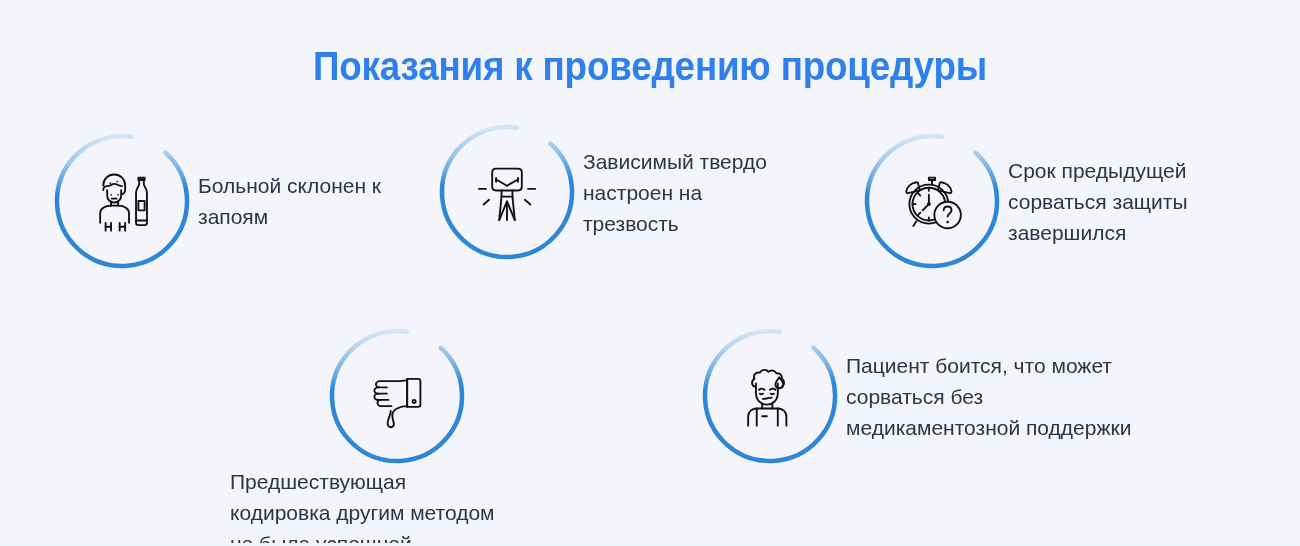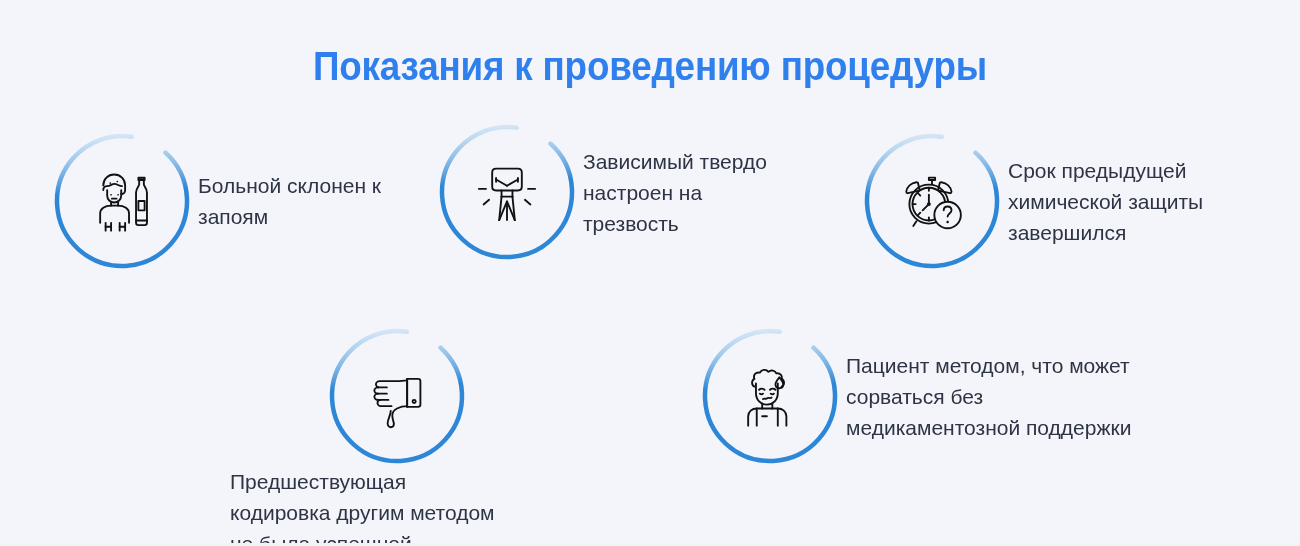--- a/index.html
+++ b/index.html
@@ -241,21 +241,21 @@
           <path d="M30 76l-4 6"></path>
           <path d="M62 76l4 6"></path>
 
           <circle cx="70" cy="68" r="17" fill="#f4f5fa"></circle>
           <path d="M65 62c0-3 2-5 5-5s5 2 5 5c0 4-5 4-5 8"></path>
           <circle cx="70" cy="77" r="1.6" fill="#111111" stroke="none"></circle>
         </svg>
       </div>
     </div>
     <div class="item-text">Срок предыдущей
-химической защиты
+сорваться защиты
 завершился</div>
   </div>
 
   <div class="item" id="item-4">
     <div class="badge">
       <svg viewBox="0 0 140 140" xmlns="http://www.w3.org/2000/svg">
         <defs>
           <linearGradient id="ringgrad4" x1="0" y1="1" x2="1" y2="0">
             <stop offset="0%" stop-color="#2e86d6" stop-opacity="1"></stop>
             <stop offset="55%" stop-color="#2e86d6" stop-opacity="1"></stop>
@@ -317,19 +317,19 @@
 
           <path d="M40 60v6"></path>
             <path d="M53 60v6"></path>
           <path d="M22 88V76c0-6 5-10 11-10h27c6 0 11 4 11 10v12"></path>
           <path d="M33 66v22"></path>
           <path d="M60 66v22"></path>
           <path d="M40 76h6"></path>
         </svg>
       </div>
     </div>
-    <div class="item-text">Пациент методом, что может
+    <div class="item-text">Пациент боится, что может
 сорваться без
 медикаментозной поддержки</div>
   </div>
 
   <div class="bottom-edge"></div>
 </div>
 
 </body></html>

